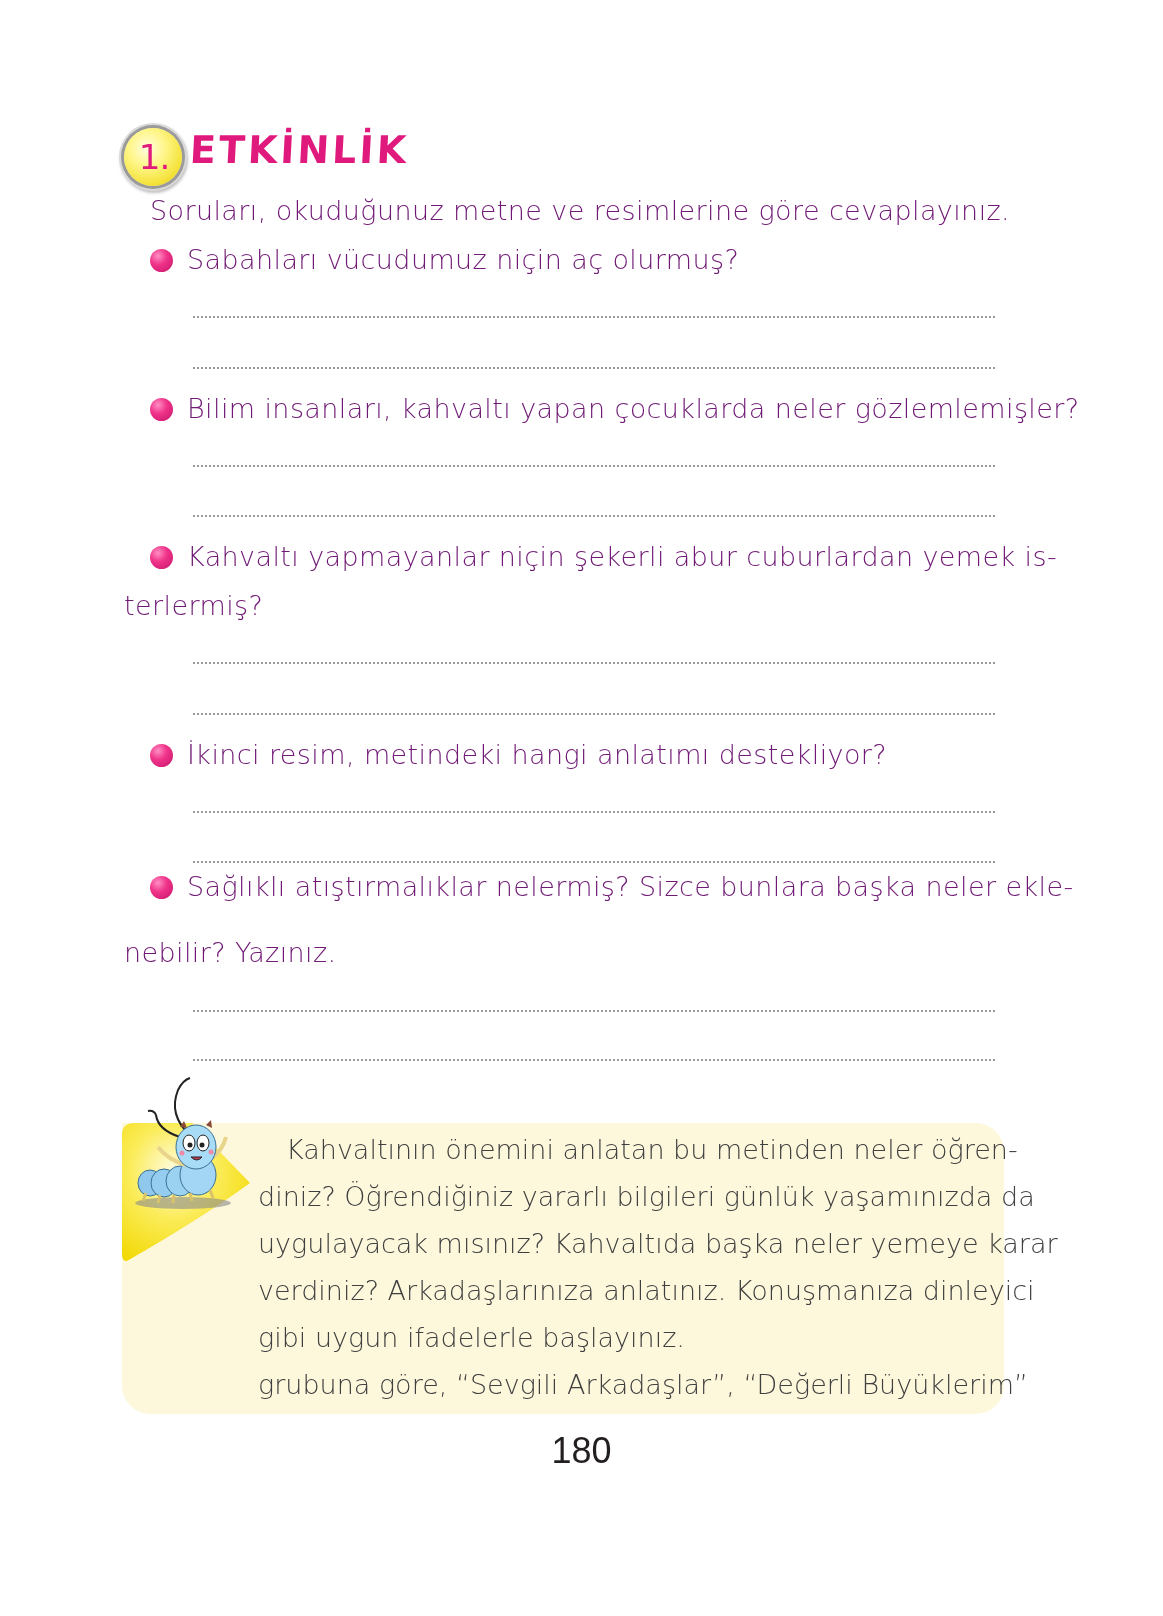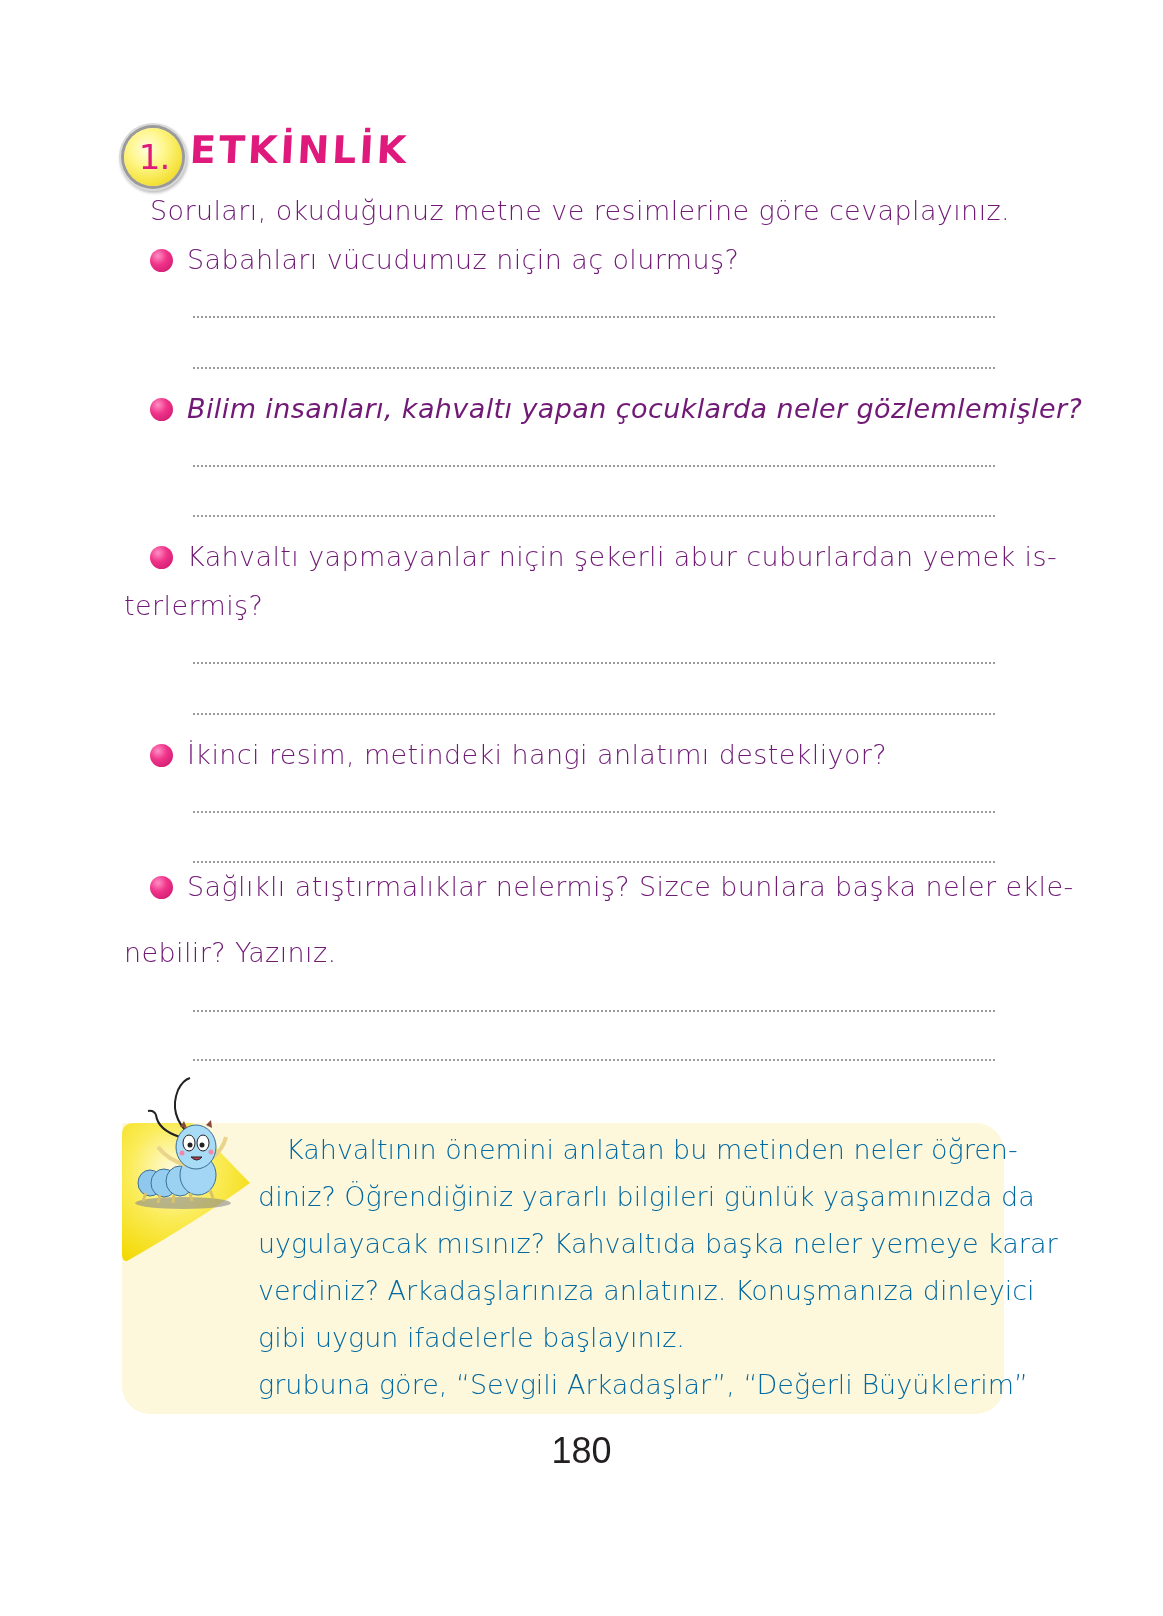--- a/index.html
+++ b/index.html
@@ -25,21 +25,21 @@
     .q-line { display: flex; align-items: center; }
     .q-line .bullet { margin-right: 14px; flex: none; }
 
     .dots { height: 0; border-top: 2px dotted #9a9a9a; left: 193px; width: 802px; }
 
     
     .info-box { left: 122px; top: 1123px; width: 882px; height: 291px; background: #fdf8dc;
       border-radius: 0 28px 28px 28px; }
     .info-flag { left: 122px; top: 1123px; width: 130px; height: 140px; }
     .info-text { left: 258px; top: 1126px; width: 742px; font-size: 27px; line-height: 47px; font-weight: 300;
-      color: #0369a1; text-align: justify; text-align-last: left; }
+      color: #404040; text-align: justify; text-align-last: left; }
     .info-line { display: block; white-space: nowrap; text-align: justify; text-align-last: justify; }
     .info-line.last { text-align-last: left; }
     .mascot { left: 128px; top: 1075px; width: 120px; height: 135px; }
 
     .page-number { left: 0; width: 1163px; top: 1430px; text-align: center;
       font-family: "Liberation Sans", sans-serif; font-size: 36px; color: #231f20; }
   </style>
 </head>
 <body>
 
@@ -50,21 +50,21 @@
 
 <div class="abs text instruction">Soruları, okuduğunuz metne ve resimlerine göre cevaplayınız.</div>
 
 <div class="abs text q-line" style="left:150px; top:243px;">
   <span class="bullet"></span>
   <span>Sabahları vücudumuz niçin aç olurmuş?</span>
 </div>
 <div class="abs dots" style="top:316px;"></div>
 <div class="abs dots" style="top:367px;"></div>
 
-<div class="abs text q-line" style="left:150px; top:392px;font-style:italic;">
+<div class="abs text q-line" style="left:150px; top:392px;">
   <span class="bullet"></span>
   <span>Bilim insanları, kahvaltı yapan çocuklarda neler gözlemlemişler?</span>
 </div>
 <div class="abs dots" style="top:465px;"></div>
 <div class="abs dots" style="top:515px;"></div>
 
 <div class="abs text q-line" style="left:150px; top:540px;">
   <span class="bullet"></span>
   <span>Kahvaltı yapmayanlar niçin şekerli abur cuburlardan yemek is-</span>
 </div>

